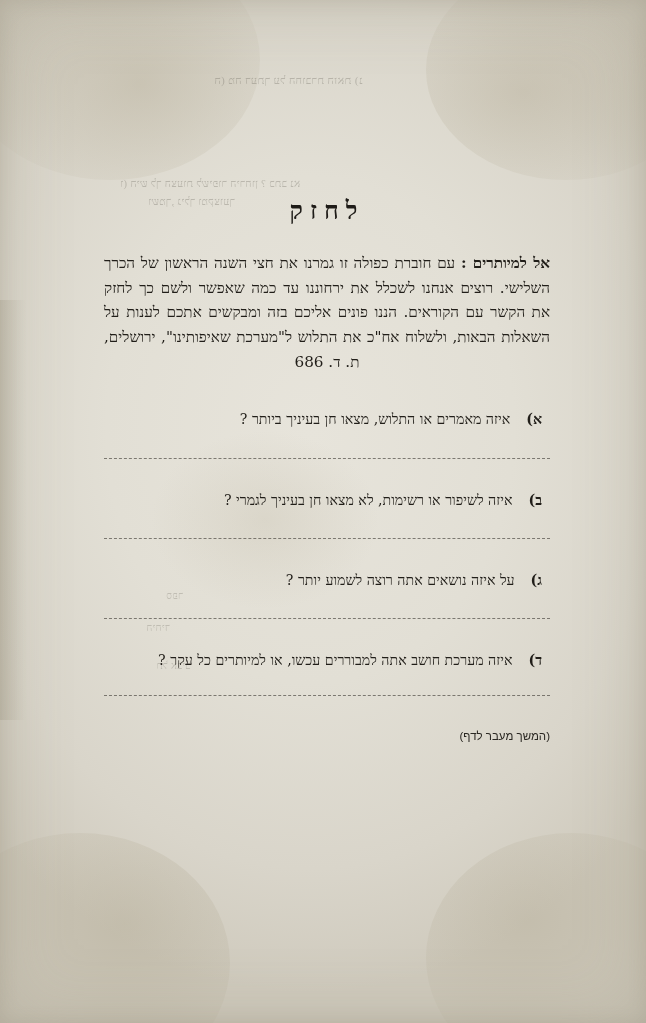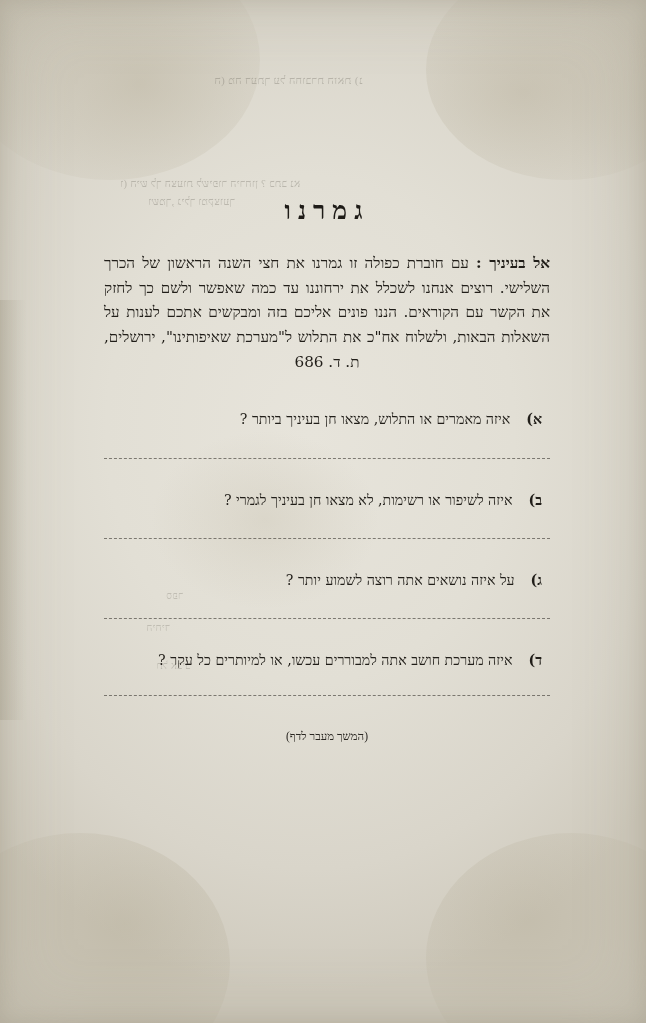--- a/index.html
+++ b/index.html
@@ -125,25 +125,25 @@
 
   .rule {
     border: 0;
     border-top: 1px dashed rgba(40,37,31,0.55);
     margin: 26px 0 30px 0;
     height: 0;
   }
   .rule.tight { margin-top: 22px; }
 
   .footnote {
-    text-align: center;
+    text-align: right;
     font-size: 11.5px;
     color: #2a2722;
     margin-top: 34px;
-    font-family: Liberation Serif, serif;
+    font-family: Liberation Sans, sans-serif;
   }
 </style>
 </head>
 <body>
 
 <div class="page">
 
   <div class="stain s1"></div>
   <div class="stain s2"></div>
   <div class="stain s3"></div>
@@ -153,24 +153,24 @@
 
   <div class="bleed b1">ה) מה דעתך על החוברת הזאת (נ</div>
   <div class="bleed b2">ו) היש לך הצעות לשיפור הירחון ? כתב נא</div>
   <div class="bleed b3">ושמך, גילך ומקצועך</div>
   <div class="bleed b4">ספר</div>
   <div class="bleed b5">היחיד</div>
   <div class="bleed b6">תל אביב</div>
 
   <div class="content">
 
-    <h1 class="doc-title">גמרנו</h1>
+    <h1 class="doc-title">לחזק</h1>
 
     <p class="intro">
-      <span class="lead">אל בעיניך :</span>
+      <span class="lead">אל למיותרים :</span>
       <span>עם חוברת כפולה זו גמרנו את חצי השנה הראשון של הכרך השלישי. רוצים אנחנו לשכלל את ירחוננו עד כמה שאפשר ולשם כך לחזק את הקשר עם הקוראים. הננו פונים אליכם בזה ומבקשים אתכם  לענות  על השאלות הבאות, ולשלוח אח"כ את התלוש ל"מערכת שאיפותינו", ירושלים, ת. ד. 686</span>
     </p>
 
     <div class="q-block">
       <div class="q-row">
         <span class="q-marker">א)</span>
         <span class="q-text">איזה מאמרים או התלוש, מצאו חן בעיניך ביותר ?</span>
       </div>
       <hr class="rule">
     </div>

